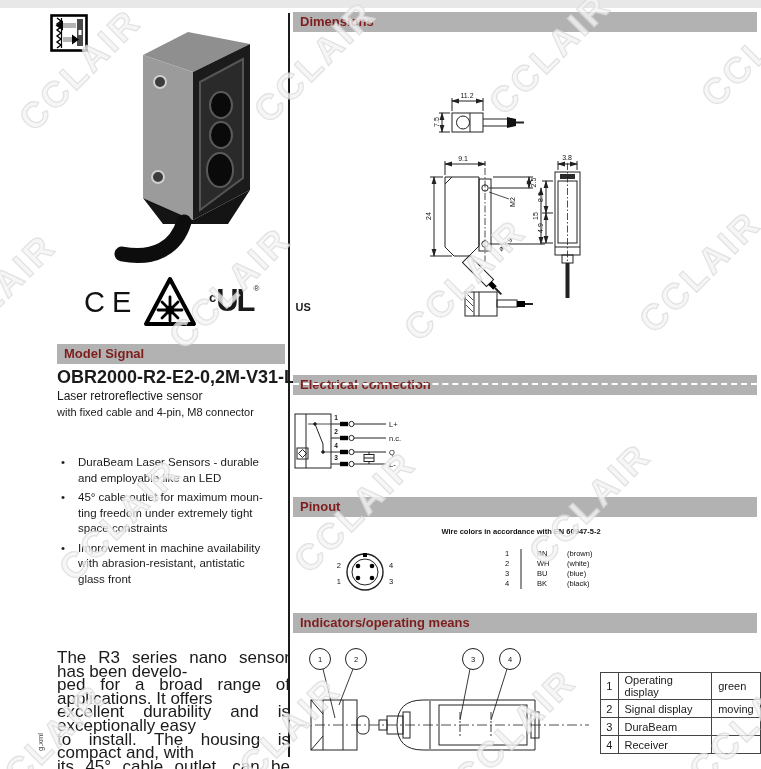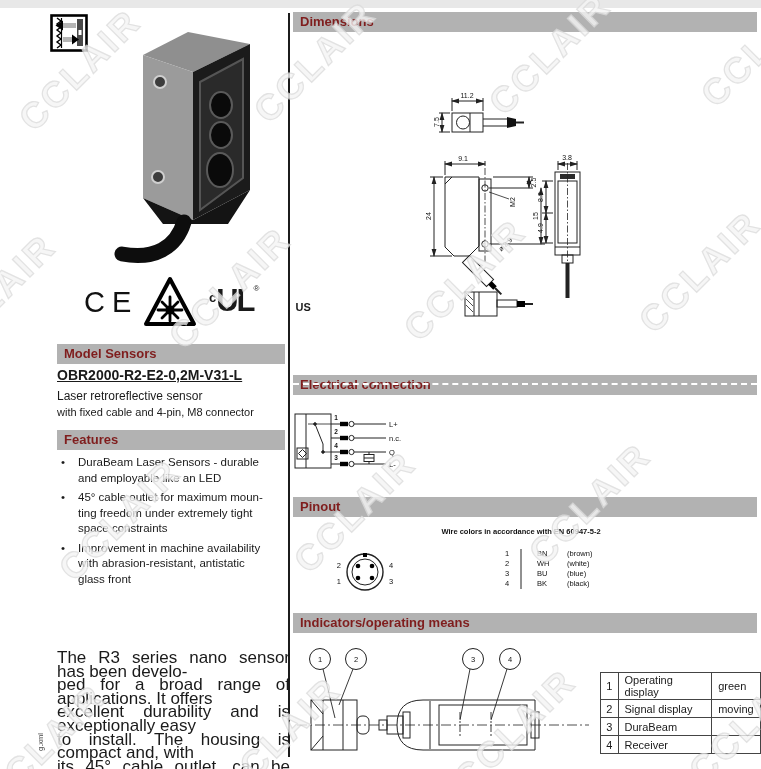--- a/index.html
+++ b/index.html
@@ -18,21 +18,21 @@
   .sec-hdr{position:absolute;height:20px;background:#b2b2b2;color:#7f1d1d;font-size:13px;
            font-weight:bold;line-height:20px;padding-left:7px;box-sizing:border-box;z-index:2;}
   .lc{left:57px;width:228px;}
   .rc{left:293px;width:464px;}
   .page-break-dash{position:absolute;left:0;top:8px;width:100%;height:0;
                    border-top:2px dashed #fff;}
 
   .abs{position:absolute;}
   .pre{white-space:pre-line;}
 
-  .model-line{left:57px;top:367px;font-size:14px;font-weight:bold;text-decoration:underline;}
+  .model-line{left:57px;top:367px;font-size:18px;font-weight:bold;}
   .desc1{left:57px;top:389px;font-size:12px;}
   .desc2{left:57px;top:406px;font-size:11px;}
 
   ul.features{position:absolute;left:57px;top:455px;width:232px;margin:0;padding:0;list-style:none;}
   ul.features li{position:relative;padding-left:21px;margin-bottom:4px;
                  font-size:11.5px;line-height:15.5px;}
   ul.features li::before{content:"\2022";position:absolute;left:4px;top:0;}
 
   .prod-text{left:57px;top:651px;width:233px;font-size:17px;line-height:13.6px;text-align:justify;}
 
@@ -120,26 +120,25 @@
         <line x1="28" y1="36" x2="36" y2="44"></line>
       <line x1="28" y1="36" x2="20" y2="44"></line>
         <line x1="28" y1="36" x2="36" y2="28"></line>
     </g>
     <circle cx="28" cy="36" r="4.5" fill="#000"></circle>
   </svg>
   <div class="abs ul-mark">
     <span class="ul-c">c</span><span class="ul-letters">UL</span><span class="ul-reg">®</span><span class="ul-us">US</span>
   </div>
 
-  <div class="sec-hdr lc" style="top:344px;">Model Sensors</div>
+  <div class="sec-hdr lc" style="top:344px;">Model Signal</div>
   <div class="abs model-line">OBR2000-R2-E2-0,2M-V31-L</div>
   <div class="abs desc1">Laser retroreflective sensor</div>
   <div class="abs desc2">with fixed cable and 4-pin, M8 connector</div>
 
-  <div class="sec-hdr lc" style="top:430px;">Features</div>
   <ul class="features">
     <li><span class="pre">DuraBeam Laser Sensors - durable
 and employable like an LED</span></li>
     <li><span class="pre">45° cable outlet for maximum moun-
 ting freedom under extremely tight
 space constraints</span></li>
     <li><span class="pre">Improvement in machine availability
 with abrasion-resistant, antistatic
 glass front</span></li>
   </ul>

